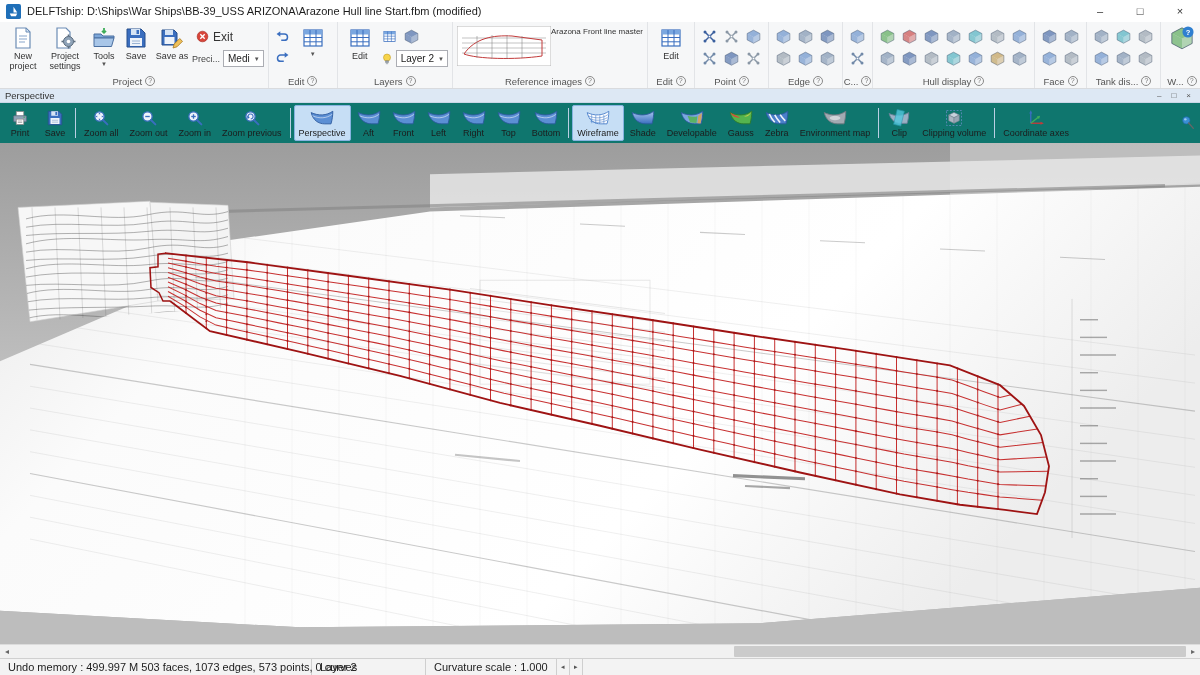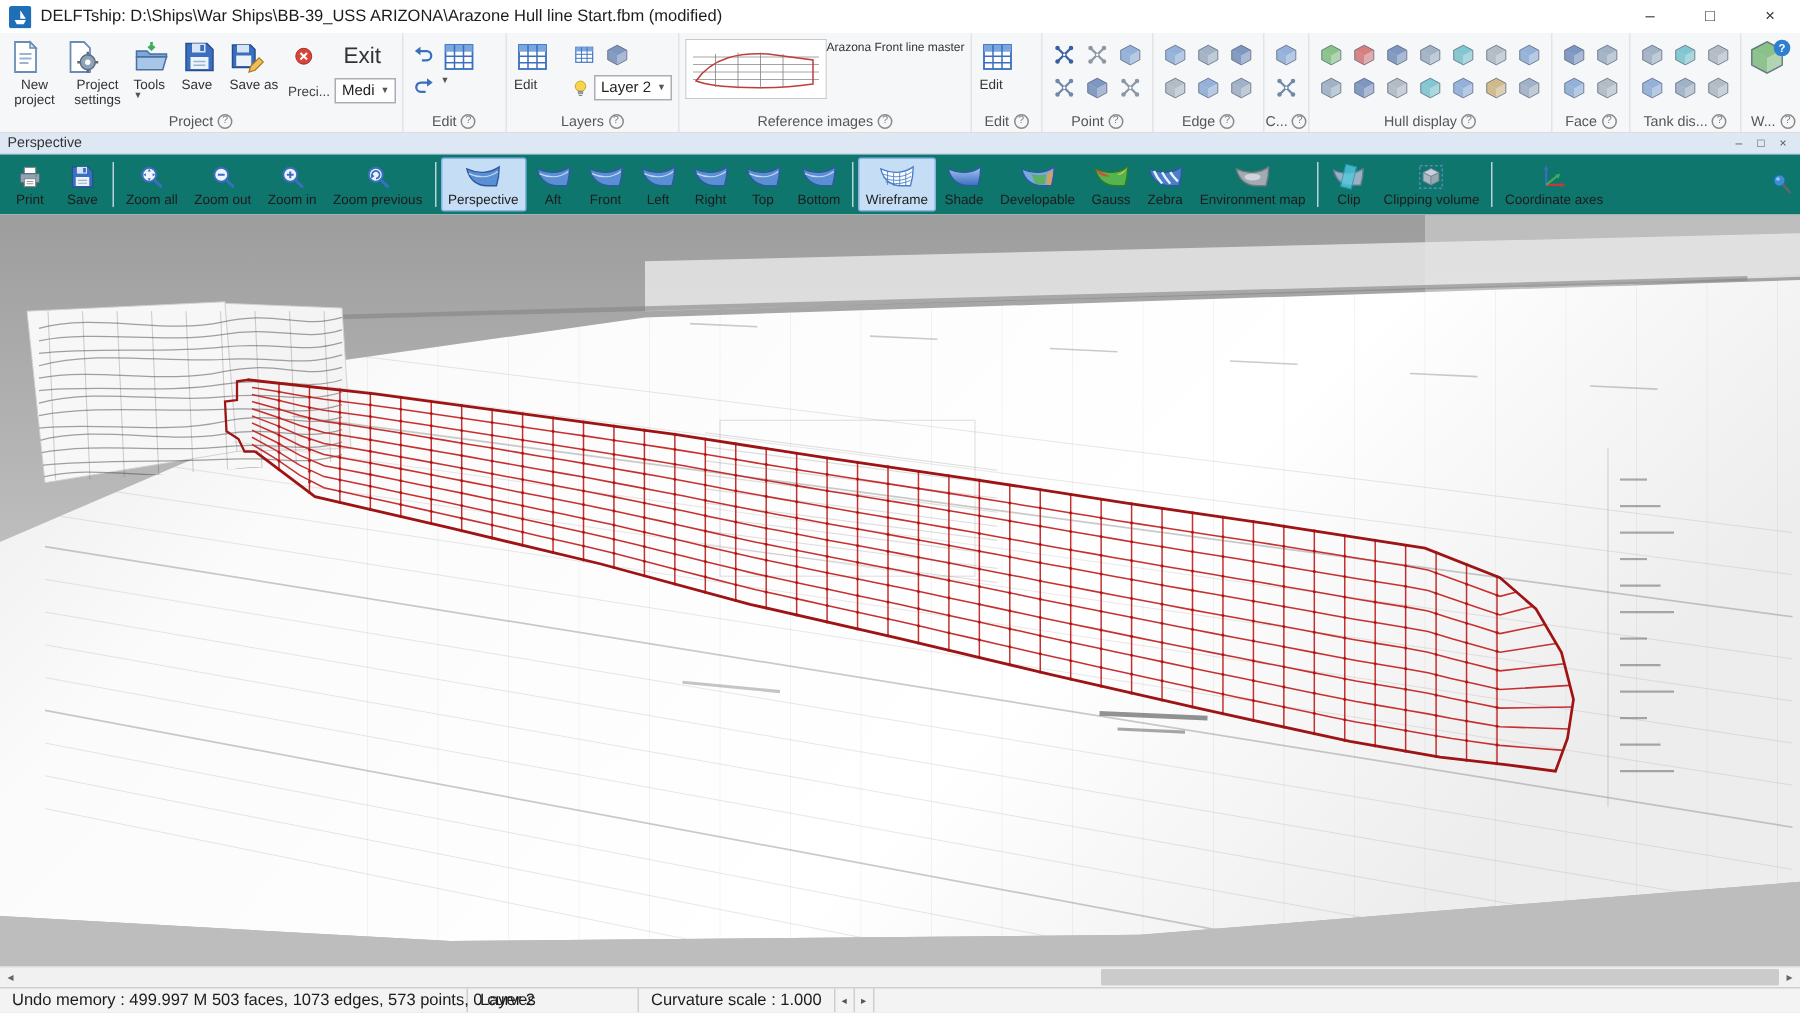--- a/index.html
+++ b/index.html
@@ -13,28 +13,28 @@
 .wbtn{width:40px;text-align:center;font-size:11px;line-height:22px;color:#333}
 
 .menubar{height:19px;background:#f6f7f8;display:flex;align-items:center;padding-left:4px;border-bottom:1px solid #e6e8ea;flex:0 0 auto}
 .menu-item{font-size:11px;color:#5a5a5a;padding:0 9px;line-height:18px}
 .menu-item.active{color:#000;font-weight:bold}
 
 .ribbon{height:67px;background:#f6f7f8;display:flex;align-items:stretch;position:relative;border-bottom:1px solid #d9dbde;flex:0 0 auto}
 .rgroup{position:relative;display:flex;align-items:flex-start;padding:2px 4px 13px 4px;border-right:1px solid #e2e4e7}
 .rcaption{position:absolute;left:0;right:0;bottom:1px;height:12px;display:flex;align-items:center;justify-content:center;gap:3px;font-size:9.5px;color:#555;white-space:nowrap}
 .helpdot{width:10px;height:10px;border-radius:50%;border:1px solid #8a8a8a;color:#777;font-size:7px;line-height:8px;text-align:center;flex:0 0 auto}
-.bigbtn{display:flex;flex-direction:column;align-items:flex-start;justify-content:flex-start;padding:2px 1px;font-size:9px;color:#333;text-align:center;line-height:1.12;border-radius:2px}
+.bigbtn{display:flex;flex-direction:column;align-items:center;justify-content:flex-start;padding:2px 1px;font-size:9px;color:#333;text-align:center;line-height:1.12;border-radius:2px}
 .bigbtn svg.ric{width:24px;height:24px;margin-bottom:1px}
 .smallbtn{width:20px;height:19px;display:flex;align-items:center;justify-content:center;border-radius:2px}
 .smallbtn svg{width:15px;height:15px}
 .stackcol{display:flex;flex-direction:column;gap:2px;padding-top:3px}
 .combo{display:flex;align-items:center;background:#fff;border:1px solid #abadb3;height:17px;font-size:10px;padding:0 3px 0 4px;color:#222;white-space:nowrap}
 .combo .chev{margin-left:4px;font-size:6px;color:#555}
-.exitbtn{display:flex;align-items:center;gap:19px;font-size:15px;color:#333;padding:2px 3px}
+.exitbtn{display:flex;align-items:center;gap:3px;font-size:12px;color:#333;padding:2px 3px}
 .exitbtn svg{width:15px;height:15px}
 .precrow{display:flex;align-items:center;gap:3px;font-size:9px;color:#444;margin-top:4px}
 .icongrid{display:grid;grid-auto-rows:21px;gap:1px;padding-top:3px}
 .cols2{grid-template-columns:repeat(2,21px)}
 .cols3{grid-template-columns:repeat(3,21px)}
 .cols7{grid-template-columns:repeat(7,21px)}
 .cols1{grid-template-columns:21px}
 .c-blue{color:#5b87c5}.c-navy{color:#3a5f9e}.c-steel{color:#7189a8}.c-gray{color:#8a97a5}
 .c-green{color:#4aa04a}.c-red{color:#c23b3b}.c-teal{color:#3fa8b8}.c-sand{color:#b8944a}
 .c-hullblue{color:#5b8fd4}

